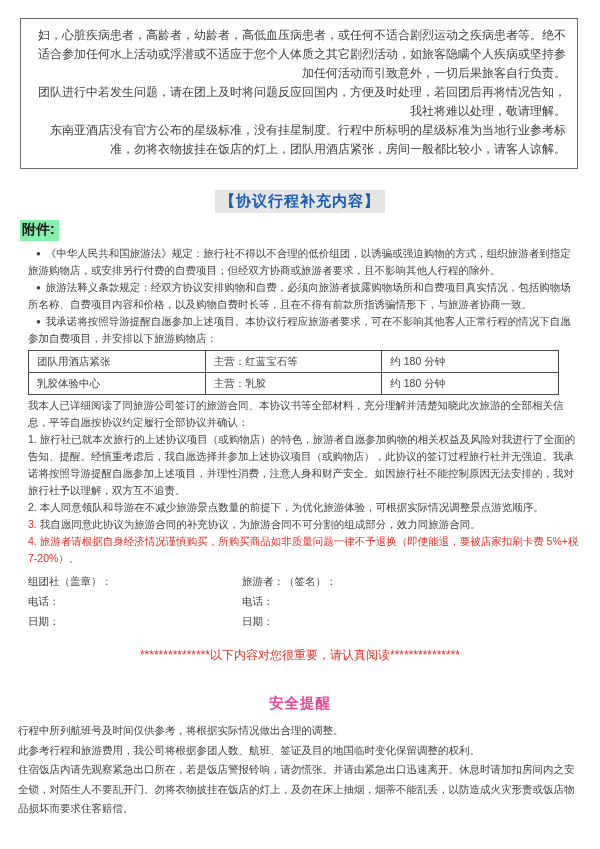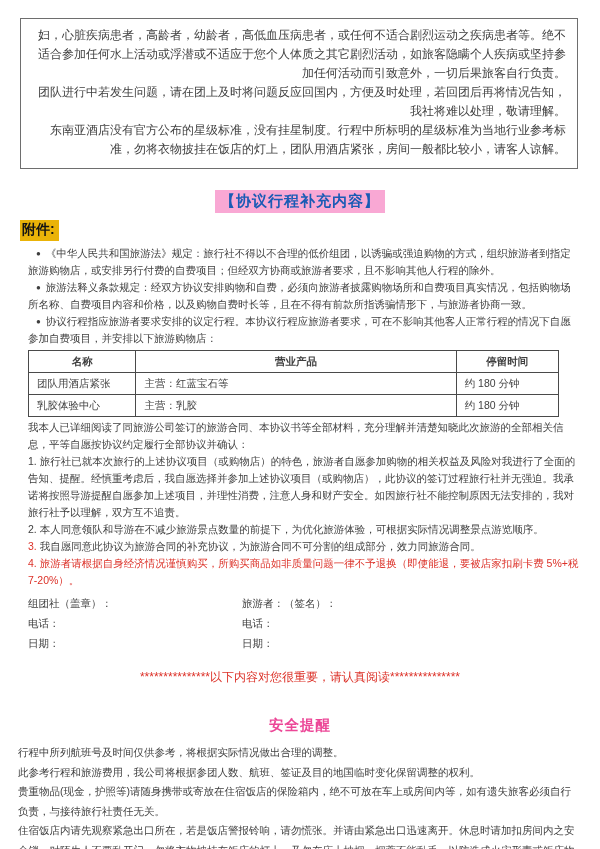--- a/index.html
+++ b/index.html
@@ -22,34 +22,34 @@
     line-height:19px;
     color:#3f3f3f;
     text-align:right;
   }
   .notice-box p{margin:0;}
 
   
   .title-row{text-align:center;margin-top:21px;}
   .title-row .hl{
     display:inline-block;
-    background:#f9a8d4;
+    background:#e5e5e5;
     color:#1a5bb5;
     font-weight:bold;
     font-size:15px;
     padding:2px 5px;
     letter-spacing:1px;
   }
 
   .attachment{
     margin:7px 0 0 20px;
   }
   .attachment .hl{
     display:inline-block;
-    background:#eab308;
+    background:#86efac;
     color:#141414;
     font-weight:bold;
     font-size:14px;
     padding:1px 4px 2px 2px;
   }
 
   .mid{font-size:10.5px;line-height:17px;color:#3f3f3f;}
 
   .bullets{margin:4px 28px 0 28px;}
   .bullets p{margin:0;text-indent:8px;}
@@ -129,30 +129,25 @@
     <span class="hl">【协议行程补充内容】</span>
   </div>
 
   <div class="attachment">
     <span class="hl">附件:</span>
   </div>
 
   <div class="bullets mid">
     <p><span class="bullet-dot">●</span><span>《中华人民共和国旅游法》规定：旅行社不得以不合理的低价组团，以诱骗或强迫购物的方式，组织旅游者到指定旅游购物店，或安排另行付费的自费项目；但经双方协商或旅游者要求，且不影响其他人行程的除外。</span></p>
     <p><span class="bullet-dot">●</span><span>旅游法释义条款规定：经双方协议安排购物和自费，必须向旅游者披露购物场所和自费项目真实情况，包括购物场所名称、自费项目内容和价格，以及购物自费时长等，且在不得有前款所指诱骗情形下，与旅游者协商一致。</span></p>
-    <p><span class="bullet-dot">●</span><span>协议行程指应旅游者要求安排的议定行程。本协议行程应旅游者要求，可在不影响其他客人正常行程的情况下自愿参加自费项目，并安排以下旅游购物店：</span></p>
+    <p><span class="bullet-dot">●</span><span>我承诺将按照导游提醒自愿参加上述项目。本协议行程应旅游者要求，可在不影响其他客人正常行程的情况下自愿参加自费项目，并安排以下旅游购物店：</span></p>
   </div>
 
   <table class="shops">
     <tbody>
-        <tr>
-      <th class="col-name">名称</th>
-      <th class="col-prod">营业产品</th>
-      <th class="col-time">停留时间</th>
-    </tr>
     <tr>
       <td>团队用酒店紧张</td>
       <td>主营：红蓝宝石等</td>
       <td>约 180 分钟</td>
     </tr>
     <tr>
       <td>乳胶体验中心</td>
       <td>主营：乳胶</td>
       <td>约 180 分钟</td>
     </tr>
@@ -179,17 +174,16 @@
       <p>日期：</p>
     </div>
   </div>
 
   <div class="stars-line">***************以下内容对您很重要，请认真阅读***************</div>
 
   <div class="safety-title">安全提醒</div>
   <div class="safety">
     <p>行程中所列航班号及时间仅供参考，将根据实际情况做出合理的调整。</p>
     <p>此参考行程和旅游费用，我公司将根据参团人数、航班、签证及目的地国临时变化保留调整的权利。</p>
-    <p>贵重物品(现金，护照等)请随身携带或寄放在住宿饭店的保险箱内，绝不可放在车上或房间内等，如有遗失旅客必须自行负责，与接待旅行社责任无关。</p>
     <p>住宿饭店内请先观察紧急出口所在，若是饭店警报铃响，请勿慌张。并请由紧急出口迅速离开。休息时请加扣房间内之安全锁，对陌生人不要乱开门。勿将衣物披挂在饭店的灯上，及勿在床上抽烟，烟蒂不能乱丢，以防造成火灾形责或饭店物品损坏而要求住客赔偿。</p>
   </div>
 
 </div>
 
 </body></html>

